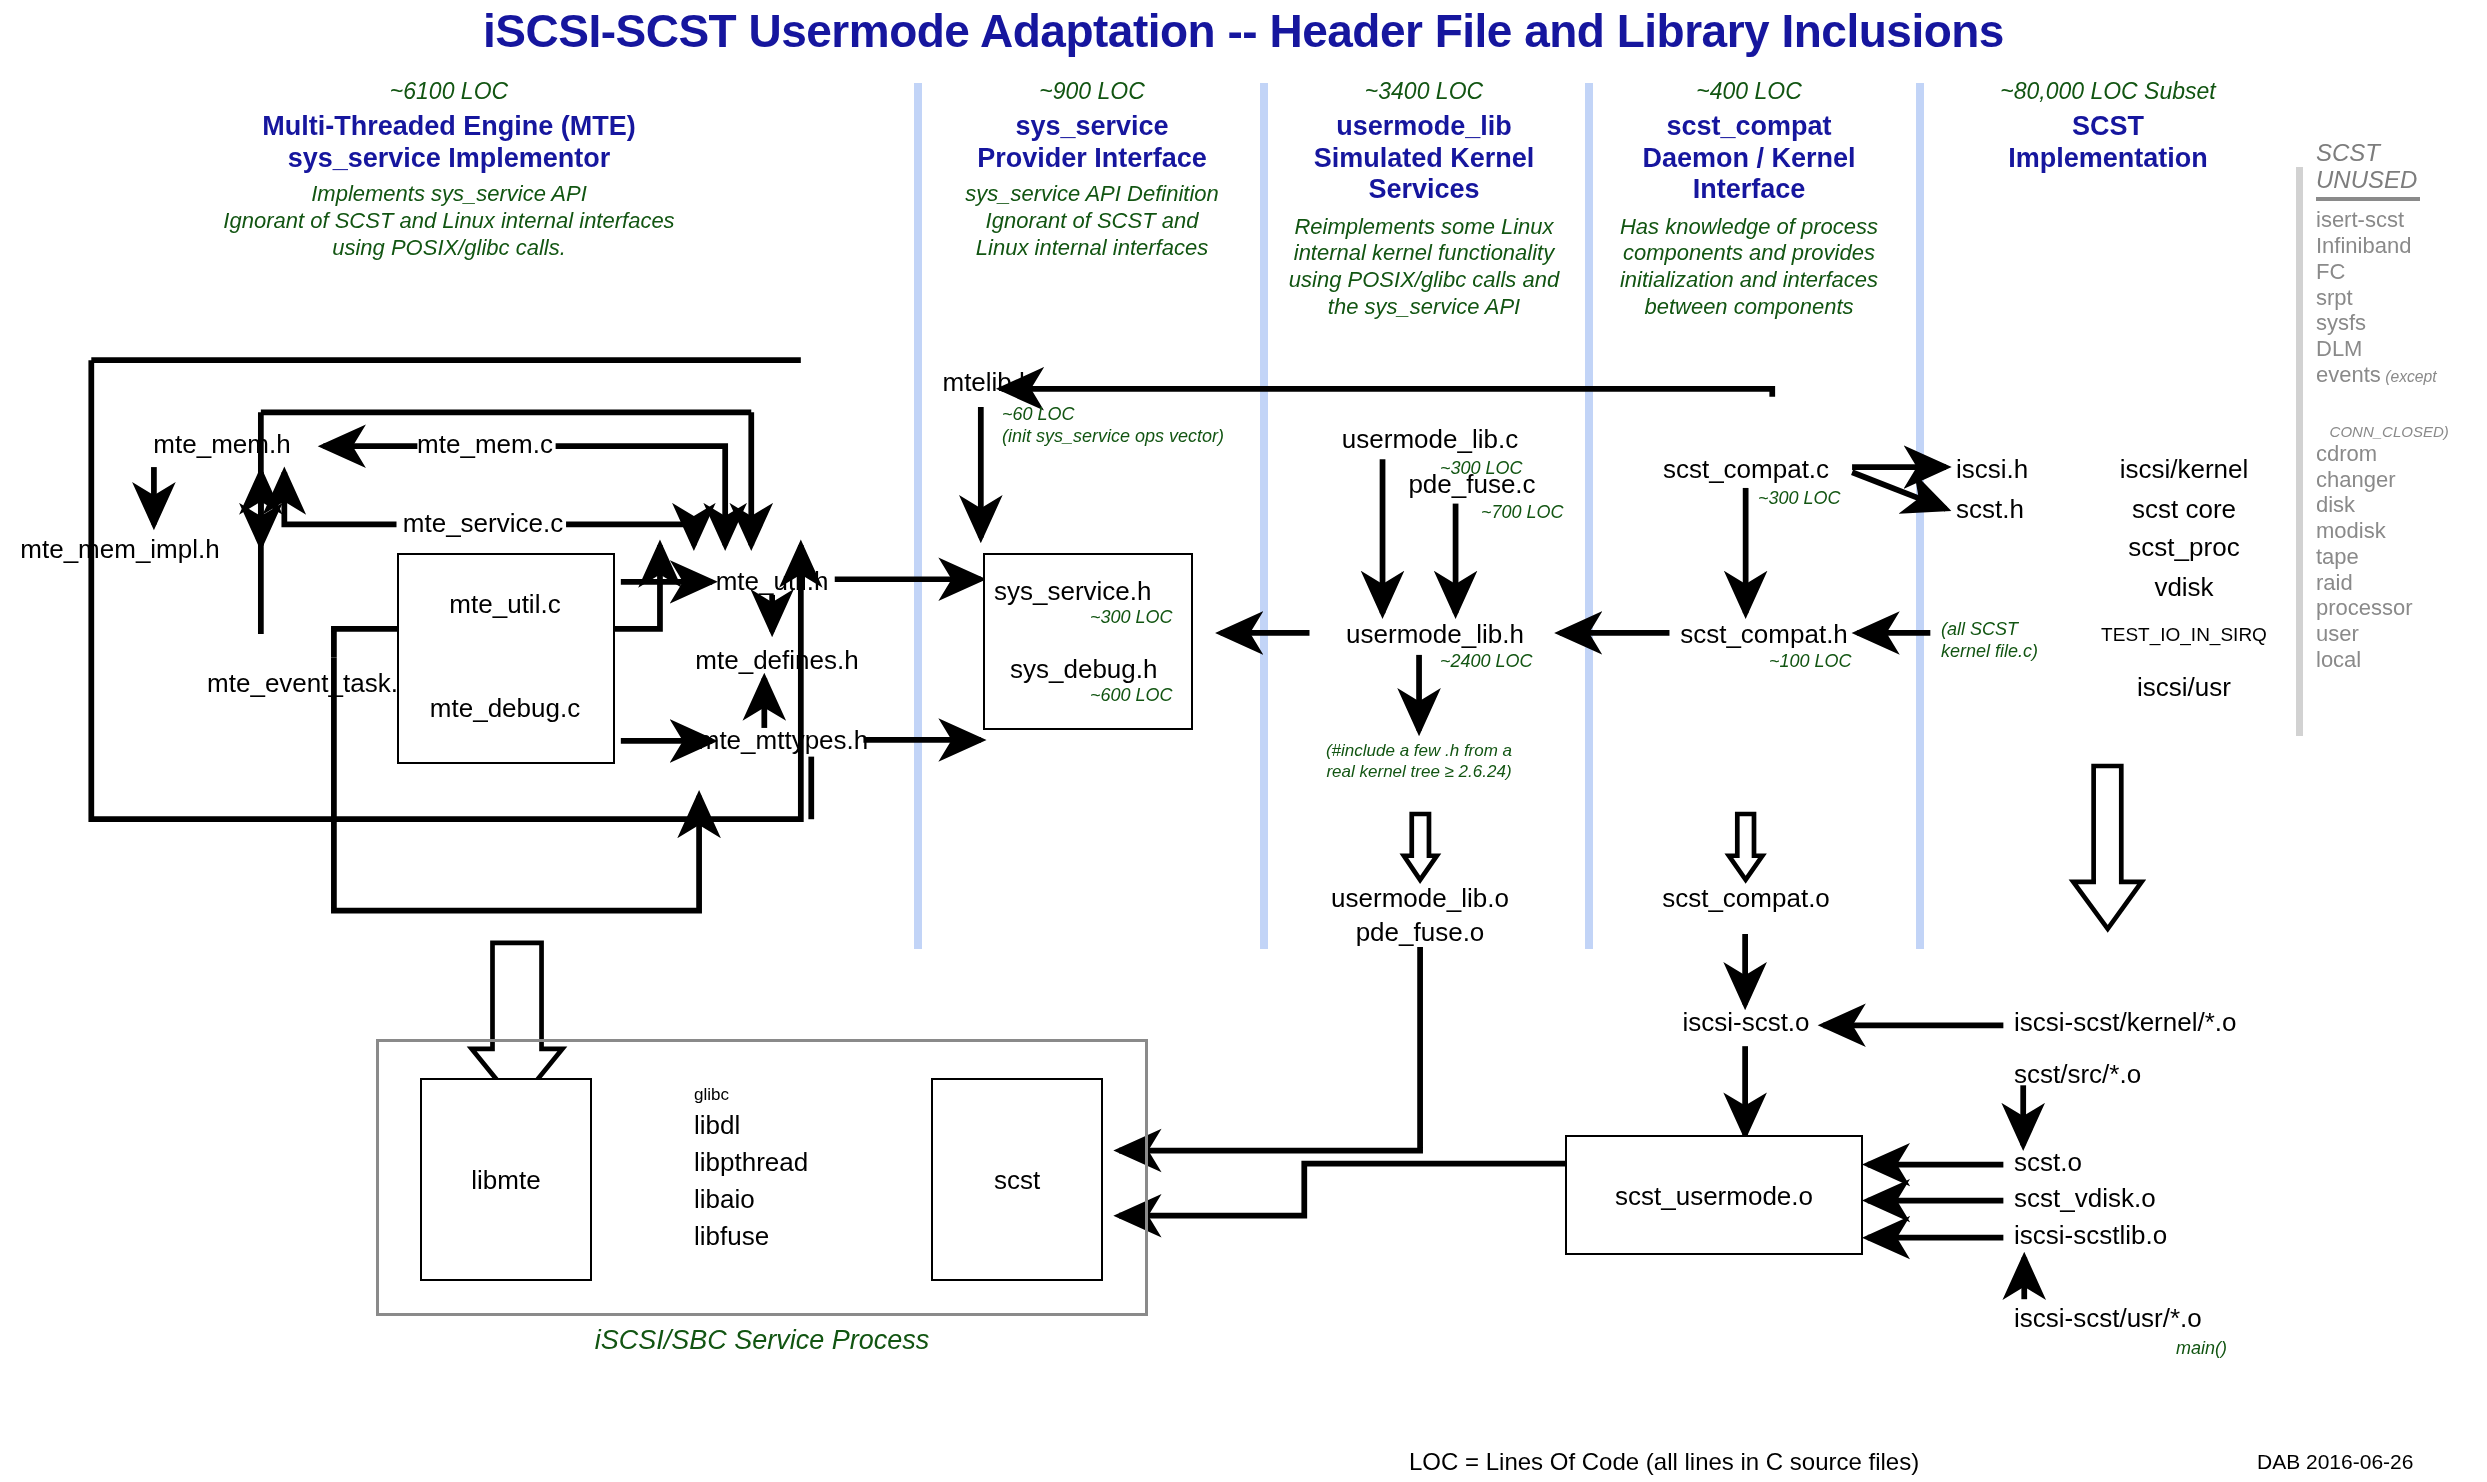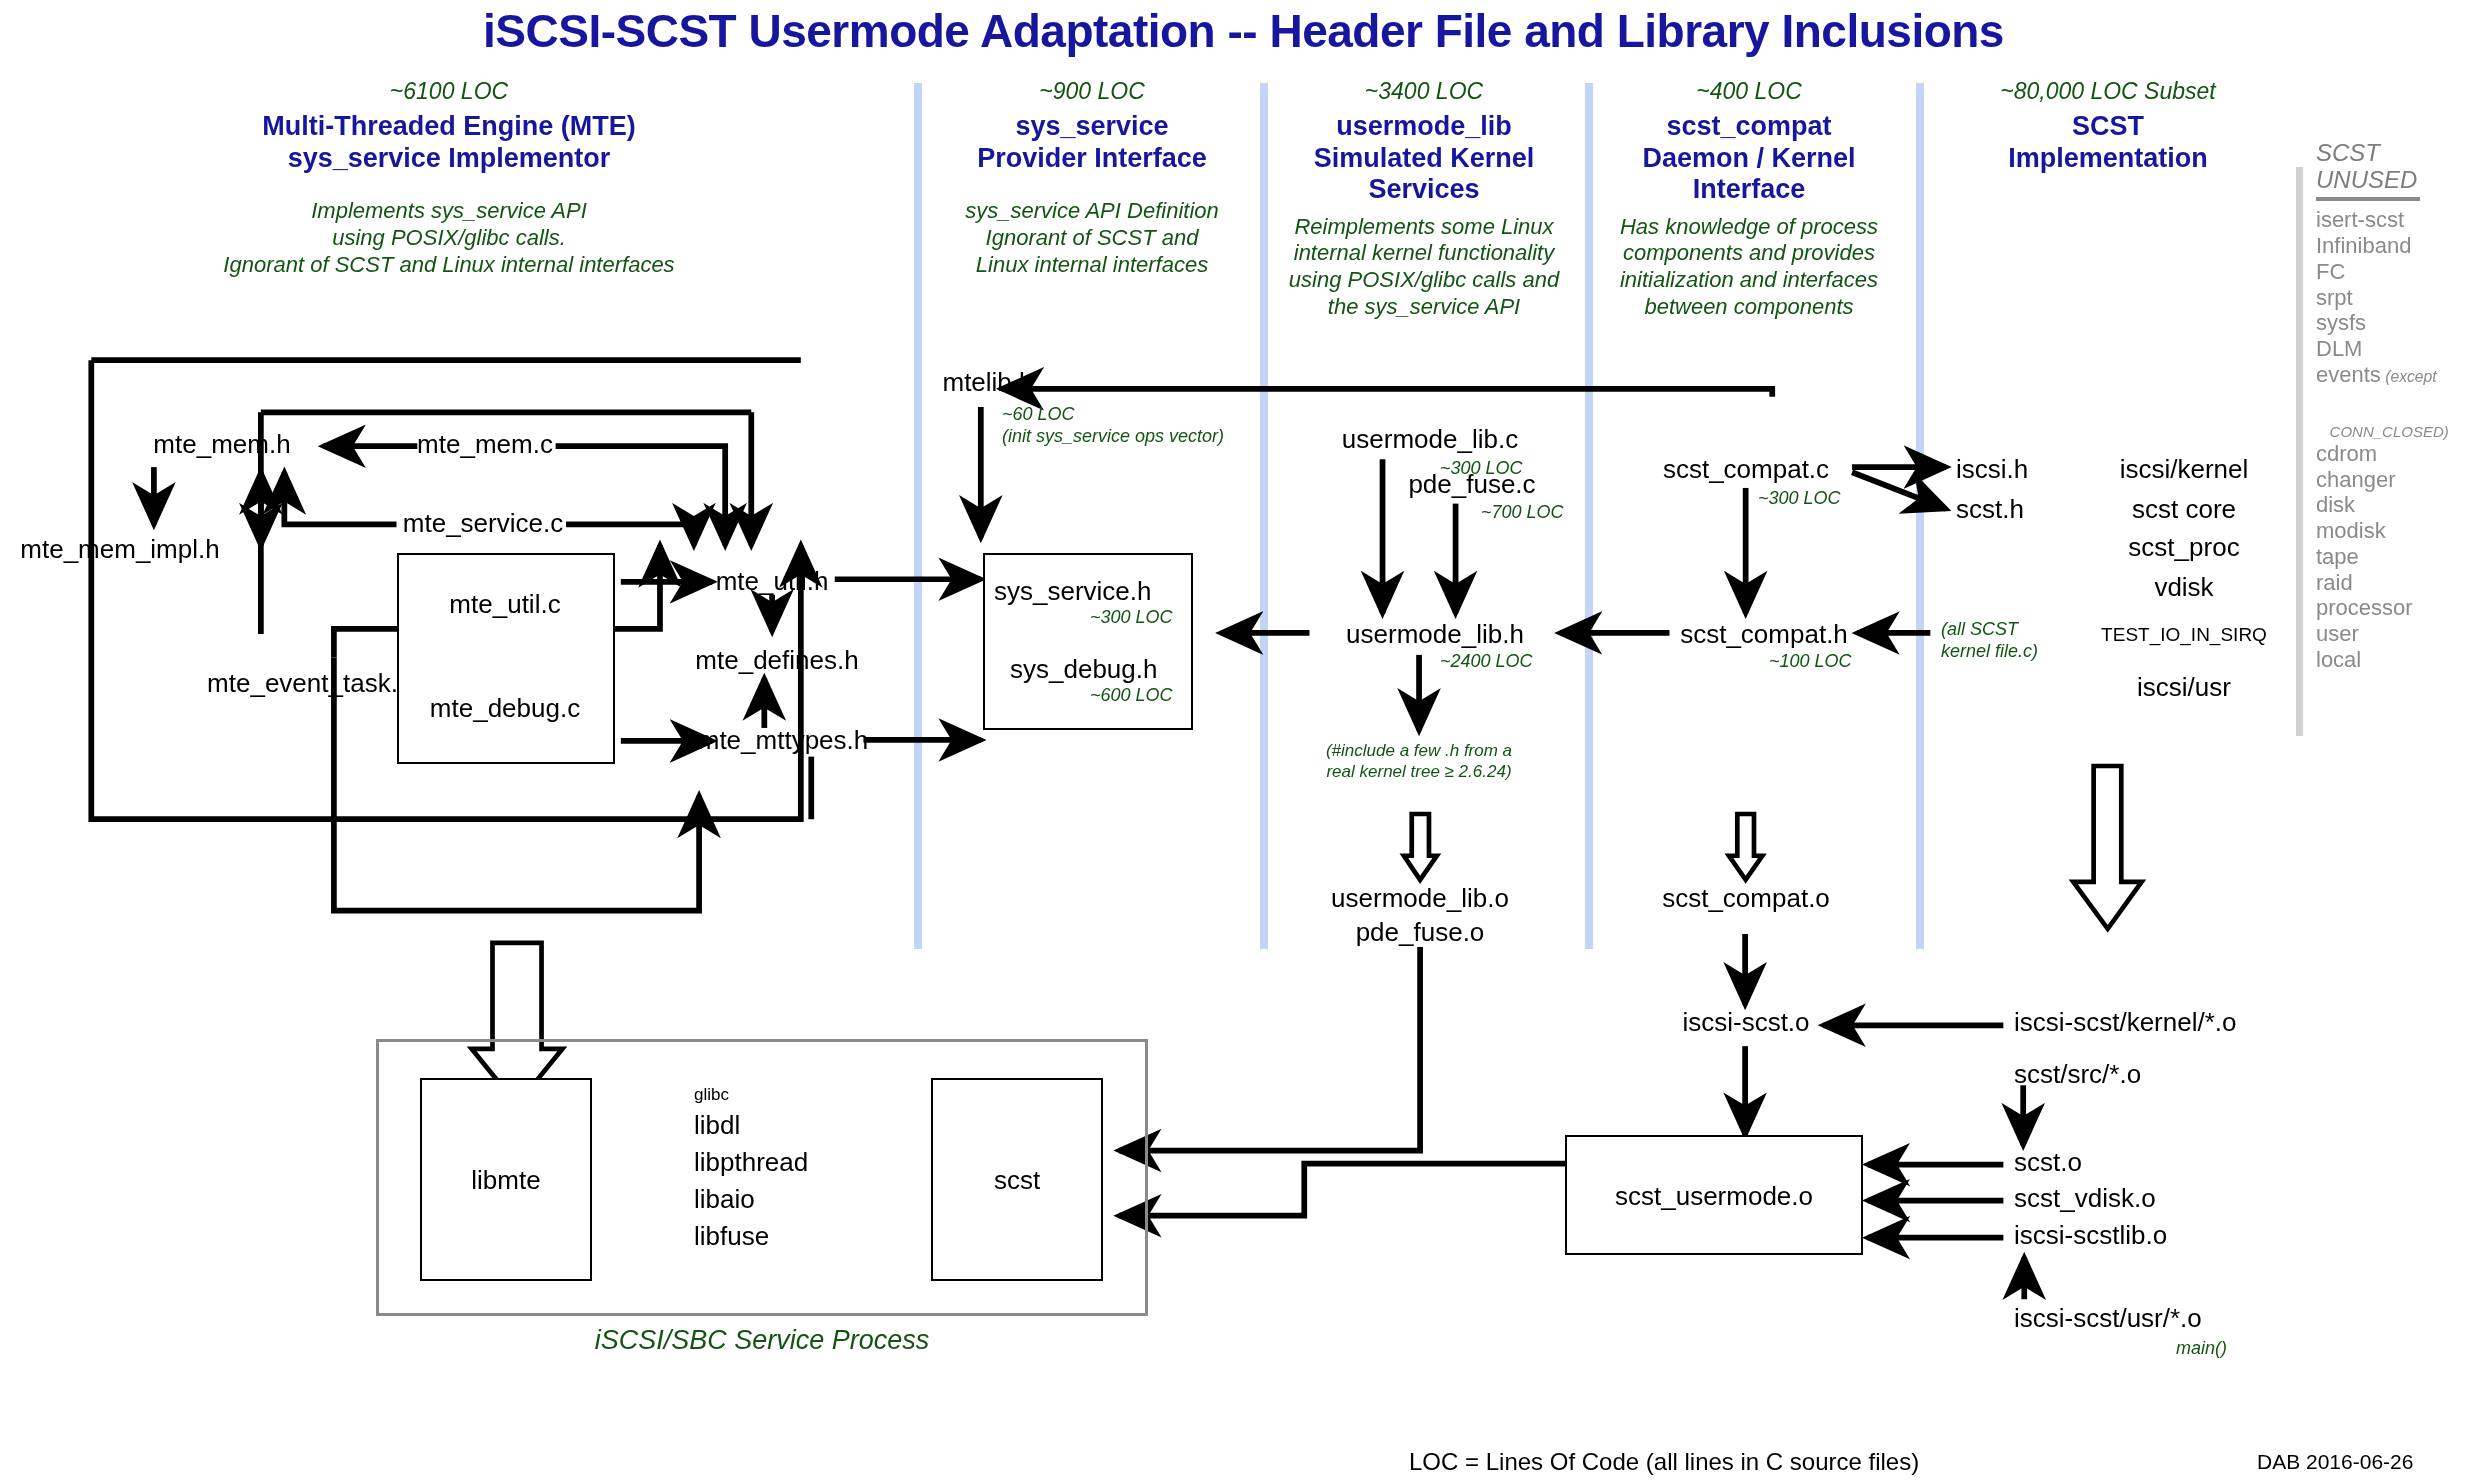--- a/index.html
+++ b/index.html
@@ -16,21 +16,21 @@
     letter-spacing:-0.5px;
   }
 
   
   .colsep{position:absolute;width:8.3px;background:#c2d4f7;top:83px;height:866px;}
   .graysep{position:absolute;width:7.3px;background:#d2d2d2;top:167px;height:569px;}
 
   
   .loc-head{font-size:23px;font-style:italic;color:#125512;font-family:"Liberation Sans",sans-serif;}
   .col-title{font-size:27px;font-weight:bold;color:#16169e;line-height:1.16;margin-top:6.3px;}
-  .col-desc{font-size:22px;font-style:italic;color:#125512;line-height:1.22;margin-top:24px;}
+  .col-desc{font-size:22px;font-style:italic;color:#125512;line-height:1.22;margin-top:7px;}
 
   
   .node{font-size:26px;color:#000;white-space:nowrap;line-height:1.1;}
   .note{font-size:18px;font-style:italic;color:#125512;white-space:nowrap;line-height:1.2;}
   .note2{font-size:17px;font-style:italic;color:#125512;line-height:1.25;}
   .smallcap{font-size:19px;color:#000;white-space:nowrap;}
 
   
   .box{position:absolute;border:2.6px solid #000;background:#fff;box-sizing:border-box;}
   .procbox{position:absolute;border:3.7px solid #8a8a8a;background:transparent;box-sizing:border-box;}
@@ -60,22 +60,22 @@
   <div class="graysep" style="left:2296px;"></div>
 
   <div class="abs ctr" style="left:449px;top:78px;width:689px;">
     <div class="loc-head">~6100 LOC</div>
     <div class="col-title">
       <div>Multi-Threaded Engine (MTE)</div>
       <div>sys_service Implementor</div>
     </div>
     <div class="col-desc">
       <div>Implements sys_service API</div>
+      <div>Ignorant of SCST and Linux internal interfaces</div>
       <div>using POSIX/glibc calls.</div>
-      <div>Ignorant of SCST and Linux internal interfaces</div>
     </div>
   </div>
 
   <div class="abs ctr" style="left:1092px;top:78px;width:334px;">
     <div class="loc-head">~900 LOC</div>
     <div class="col-title">
       <div>sys_service</div>
       <div>Provider Interface</div>
     </div>
     <div class="col-desc">

